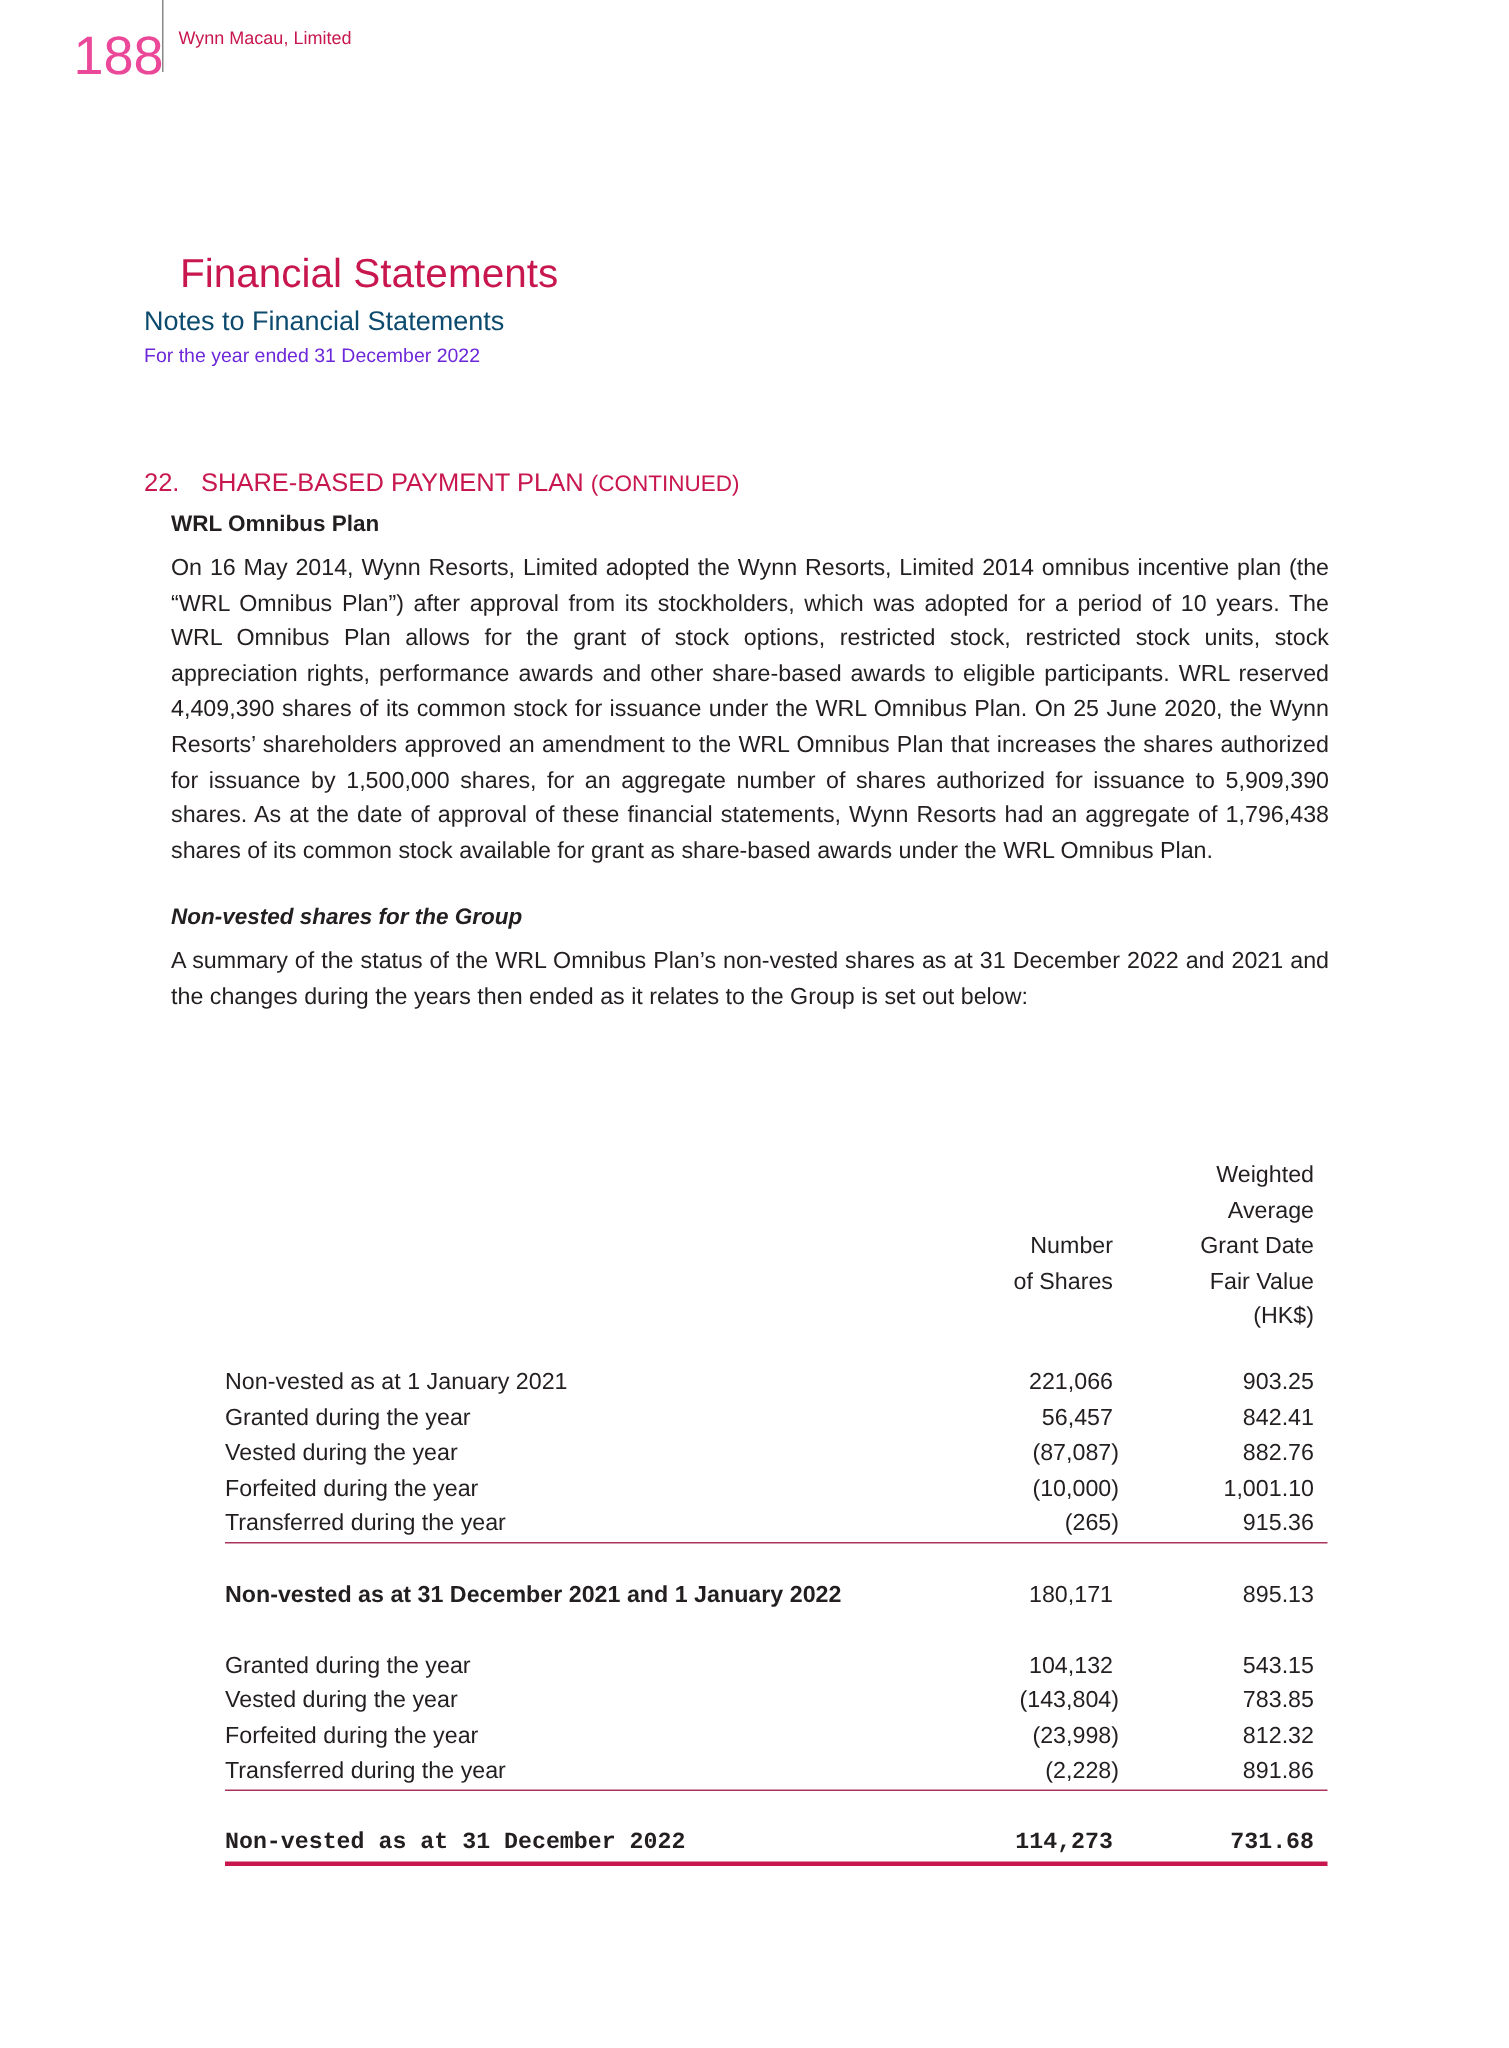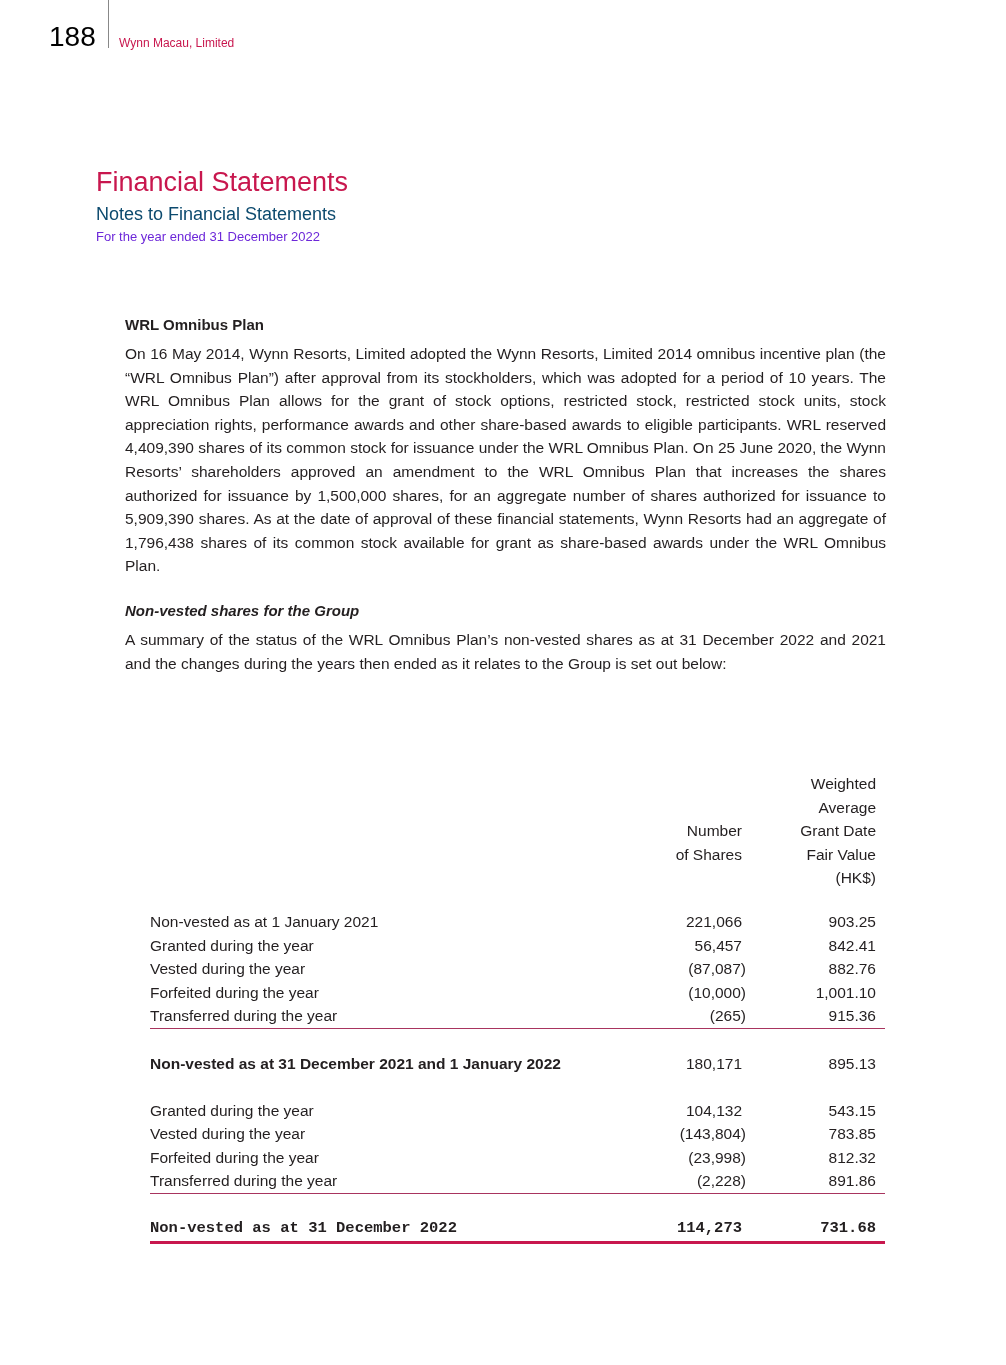--- a/index.html
+++ b/index.html
@@ -2,37 +2,37 @@
 <html><head>
   <meta charset="utf-8">
   <style>
     html, body { margin: 0; padding: 0; background: #ffffff; }
     body {
       width: 1006px; height: 1365px; position: relative; overflow: hidden;
       font-family: "Liberation Sans", "DejaVu Sans", sans-serif; color: #231f20;
     }
     .page-header { position: absolute; left: 0; top: 0; width: 1006px; height: 60px; }
     .page-number {
-      position: absolute; left: 49px; top: 20px; font-size: 28px; color: #000000;
+      position: absolute; left: 49px; top: 20px; font-size: 36px; color: #ec4899;
       font-family: "Liberation Sans", sans-serif; letter-spacing: 0px; line-height: 34px;
     }
     .header-divider { position: absolute; left: 108px; top: 0; width: 1px; height: 48px; background: #888; }
     .company-name {
-      position: absolute; left: 119px; top: 35px; font-size: 12px; color: #c8174e; line-height: 16px;
+      position: absolute; left: 119px; top: 17px; font-size: 12px; color: #c8174e; line-height: 16px;
     }
     .title-block { position: absolute; left: 96px; top: 166px; }
-    .title-main { font-size: 27px; color: #c8174e; line-height: 32px; }
+    .title-main { font-size: 27px; color: #c8174e; line-height: 32px; margin-left: 24px; }
     .title-sub { font-size: 18px; color: #0c4a6e; line-height: 24px; margin-top: 4px; }
     .title-period { font-size: 13px; color: #6d28d9; line-height: 18px; margin-top: 2px; }
 
     .section { position: absolute; left: 96px; top: 310px; width: 790px; }
     .section-heading { font-size: 17px; color: #c8174e; line-height: 24px; }
     .section-heading .num { display: inline-block; width: 38px; }
     .section-heading .cont { font-size: 15px; }
-    .content { margin-left: 29px; }
+    .content { margin-left: 18px; }
     .sub-heading { font-size: 15px; font-weight: bold; line-height: 22px; margin-top: 4px; }
     .para {
       font-size: 15.5px; line-height: 23.6px; text-align: justify; margin: 6px 0 0 0;
       font-family: "Liberation Sans Narrow", "Liberation Sans", sans-serif;
     }
     .italic-heading { font-size: 15px; font-weight: bold; font-style: italic; line-height: 22px; margin-top: 22px; }
 
     .table { position: absolute; left: 134px; top: 772px; width: 751px; }
     .thead { position: relative; height: 116px; }
     .th-col1, .th-col2 {
@@ -65,20 +65,23 @@
   <div class="company-name">Wynn Macau, Limited</div>
 </div>
 
 <div class="title-block">
   <div class="title-main">Financial Statements</div>
   <div class="title-sub">Notes to Financial Statements</div>
   <div class="title-period">For the year ended 31 December 2022</div>
 </div>
 
 <div class="section">
+  <div class="section-heading">
+    <span class="num">22.</span><span>SHARE-BASED PAYMENT PLAN</span> <span class="cont">(CONTINUED)</span>
+  </div>
   <div class="content">
     <div class="sub-heading">WRL Omnibus Plan</div>
     <p class="para">On 16 May 2014, Wynn Resorts, Limited adopted the Wynn Resorts, Limited 2014 omnibus incentive plan (the “WRL Omnibus Plan”) after approval from its stockholders, which was adopted for a period of 10 years. The WRL Omnibus Plan allows for the grant of stock options, restricted stock, restricted stock units, stock appreciation rights, performance awards and other share-based awards to eligible participants. WRL reserved 4,409,390 shares of its common stock for issuance under the WRL Omnibus Plan. On 25 June 2020, the Wynn Resorts’ shareholders approved an amendment to the WRL Omnibus Plan that increases the shares authorized for issuance by 1,500,000 shares, for an aggregate number of shares authorized for issuance to 5,909,390 shares. As at the date of approval of these financial statements, Wynn Resorts had an aggregate of 1,796,438 shares of its common stock available for grant as share-based awards under the WRL Omnibus Plan.</p>
     <div class="italic-heading">Non-vested shares for the Group</div>
     <p class="para">A summary of the status of the WRL Omnibus Plan’s non-vested shares as at 31 December 2022 and 2021 and the changes during the years then ended as it relates to the Group is set out below:</p>
   </div>
 </div>
 
 <div class="table">
   <div class="thead">

